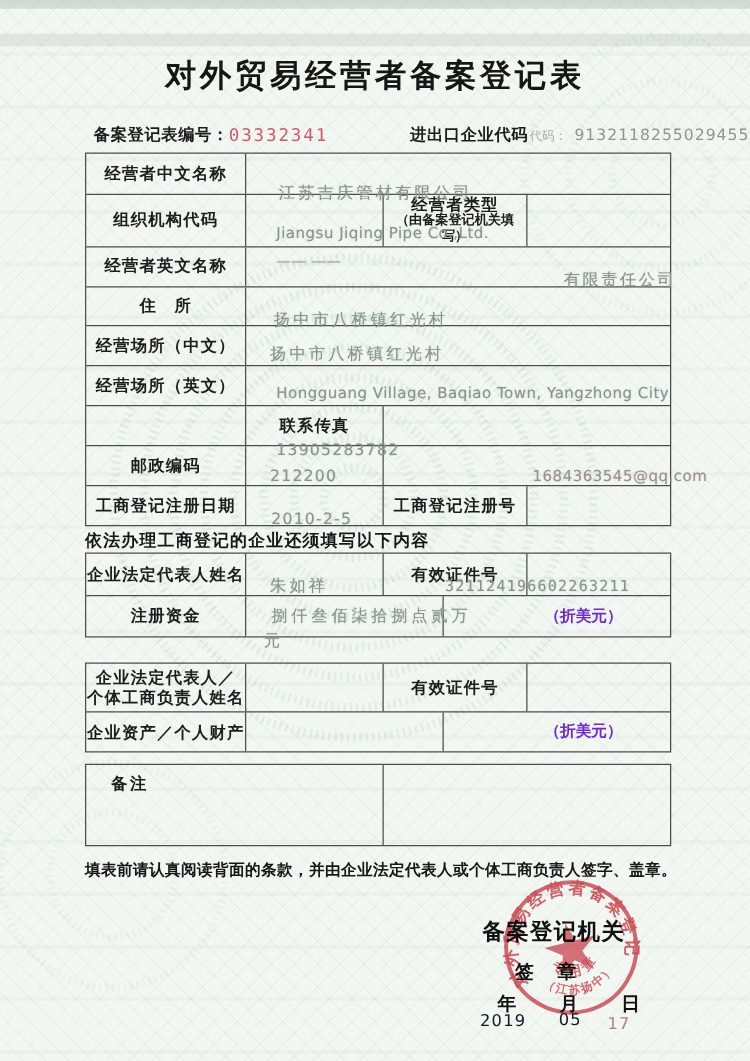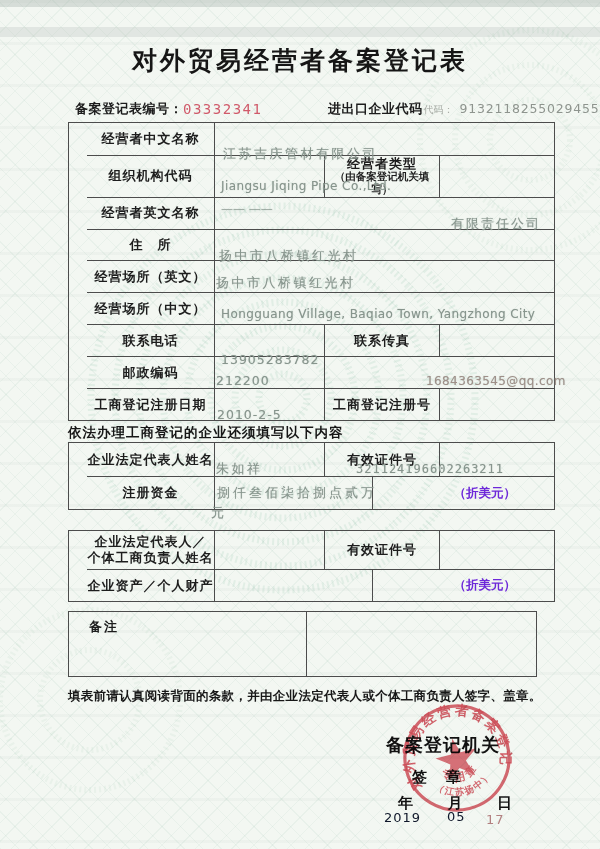--- a/index.html
+++ b/index.html
@@ -26,21 +26,21 @@
   .hdr-left{position:absolute;left:75px;top:99px;z-index:1;white-space:nowrap;}
   .hdr-right{position:absolute;left:328px;top:99px;z-index:1;white-space:nowrap;}
   .hlbl{font-size:13px;font-weight:700;color:#1c1c1c;letter-spacing:.5px;}
   .red-num{font-family:"DejaVu Sans Mono",monospace;font-size:14px;color:#d05a6a;
     letter-spacing:1.5px;position:relative;top:1px;}
   .code-ghost{font-size:10px;color:#a9ada7;margin-left:1px;}
   .code-val{font-family:"DejaVu Sans",sans-serif;font-size:12.5px;color:#8e948e;
     letter-spacing:.8px;margin-left:6px;}
 
   .tbl{position:absolute;left:68px;width:467px;border:1.2px solid #4c4c4c;z-index:1;
-    display:grid;background:transparent;padding-left:18px;}
+    display:grid;background:transparent;}
   .t1{top:122px;height:297px;grid-template-rows:repeat(9,1fr);}
   .t2{top:442px;height:66px;grid-template-rows:repeat(2,1fr);}
   .t3{top:530px;height:70px;grid-template-rows:38px 1fr;}
   .row{display:grid;}
   .row + .row{border-top:1px solid #4c4c4c;}
   .r2{grid-template-columns:127px 1fr;}
   .r4{grid-template-columns:127px 110px 115px 1fr;}
   .rc{grid-template-columns:127px 158px 1fr;}
   .cell{position:relative;}
   .cell + .cell{border-left:1px solid #4c4c4c;}
@@ -148,29 +148,28 @@
     </div>
     <div class="row r2">
       <div class="cell lab">经营者英文名称</div>
       <div class="cell"></div>
     </div>
     <div class="row r2">
       <div class="cell lab">住　所</div>
       <div class="cell"></div>
     </div>
     <div class="row r2">
+      <div class="cell lab">经营场所（中文）</div>
+      <div class="cell"></div>
+    </div>
+    <div class="row r2">
       <div class="cell lab">经营场所（英文）</div>
       <div class="cell"></div>
     </div>
-    <div class="row r2">
-      <div class="cell lab">经营场所（中文）</div>
-      <div class="cell"></div>
-    </div>
-    <div class="row r4">
-      <div class="cell lab">联系电话</div>
+    <div class="row r4">
       <div class="cell"></div>
       <div class="cell lab">联系传真</div>
       <div class="cell"></div>
     </div>
     <div class="row r4">
       <div class="cell lab">邮政编码</div>
       <div class="cell"></div>
       <div class="cell"></div>
     </div>
     <div class="row r4">

